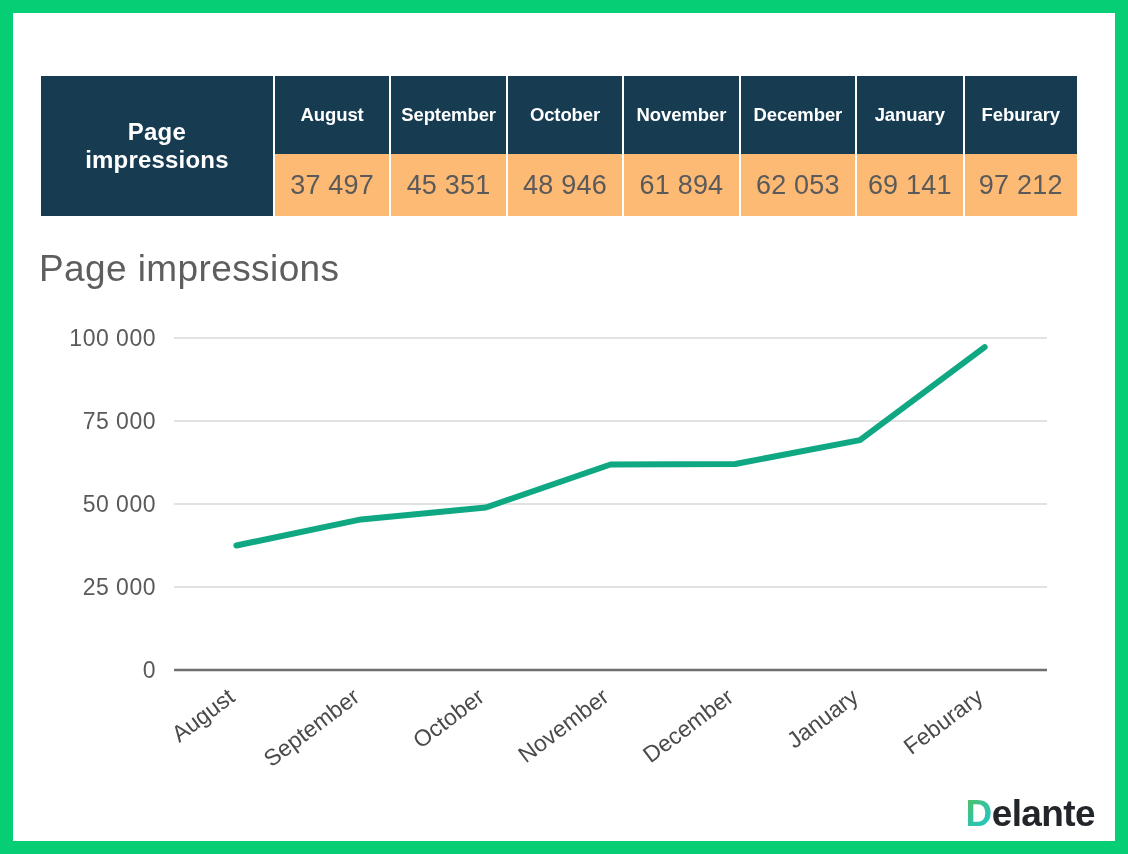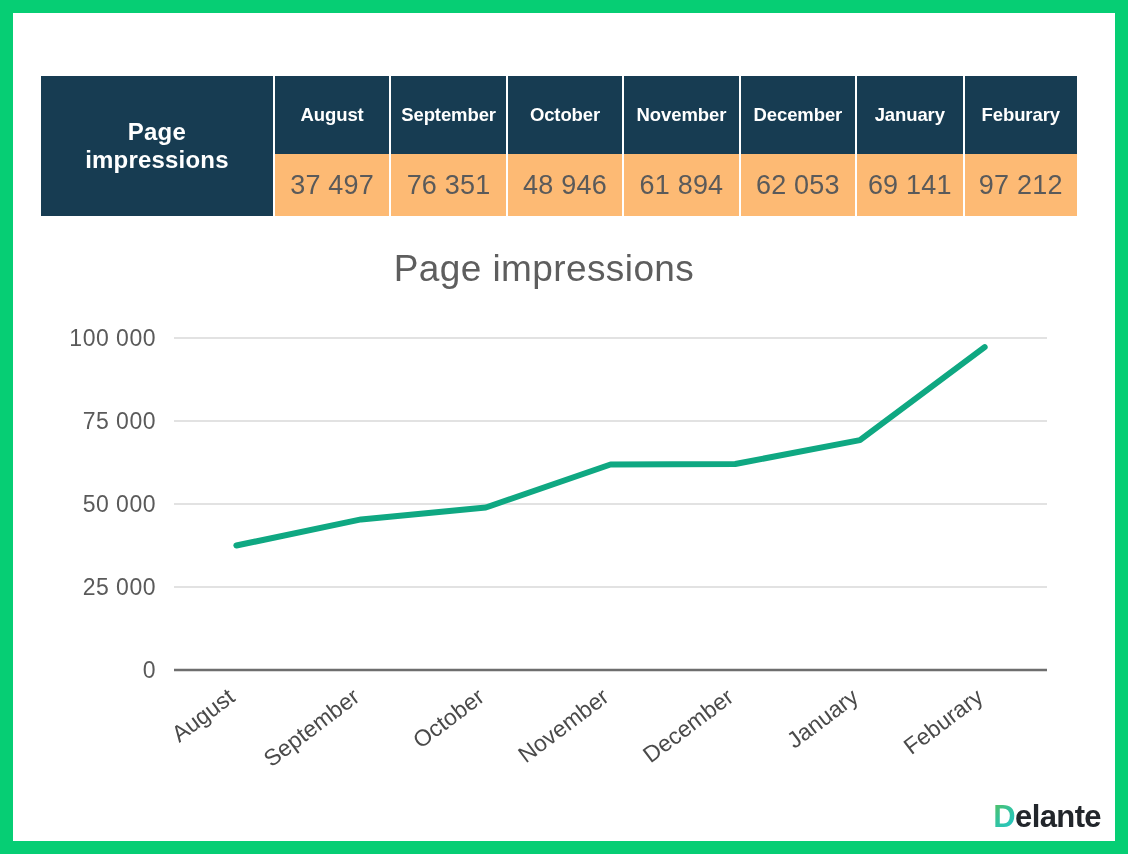--- a/index.html
+++ b/index.html
@@ -86,21 +86,20 @@
     left: 39px;
     top: 232px;
     width: 1040px;
     height: 560px;
   }
   #chart-title {
     position: absolute;
     left: 0;
     top: 16px;
     width: 1010px;
-    text-align: center;
     font-size: 37px;
     color: #5e5e5e;
     letter-spacing: .4px;
     white-space: nowrap;
   }
   #plot-svg {
     position: absolute;
     left: 0;
     top: 0;
   }
@@ -129,23 +128,23 @@
     fill: none;
     stroke: #0fa882;
     stroke-width: 6;
     stroke-linejoin: round;
     stroke-linecap: round;
   }
 
   
   #logo {
     position: absolute;
-    right: 27px;
+    right: 33px;
     bottom: 22px;
-    font-size: 31px;
+    font-size: 37px;
     font-weight: bold;
     letter-spacing: -.6px;
     line-height: 1;
     white-space: nowrap;
   }
   #logo .logo-d {
     background: linear-gradient(135deg, #5bbf55 0%, #35c39a 45%, #1fc8d6 100%);
     -webkit-background-clip: text;
     background-clip: text;
     color: transparent;
@@ -182,21 +181,21 @@
           <td class="hdr-cell">August</td>
           <td class="hdr-cell">September</td>
           <td class="hdr-cell">October</td>
           <td class="hdr-cell">November</td>
           <td class="hdr-cell">December</td>
           <td class="hdr-cell">January</td>
           <td class="hdr-cell">Feburary</td>
         </tr>
         <tr>
           <td class="val-cell">37 497</td>
-          <td class="val-cell">76 351</td>
+          <td class="val-cell">45 351</td>
           <td class="val-cell">48 946</td>
           <td class="val-cell">61 894</td>
           <td class="val-cell">62 053</td>
           <td class="val-cell">69 141</td>
           <td class="val-cell">97 212</td>
         </tr>
       </tbody>
     </table>
   </div>
 

